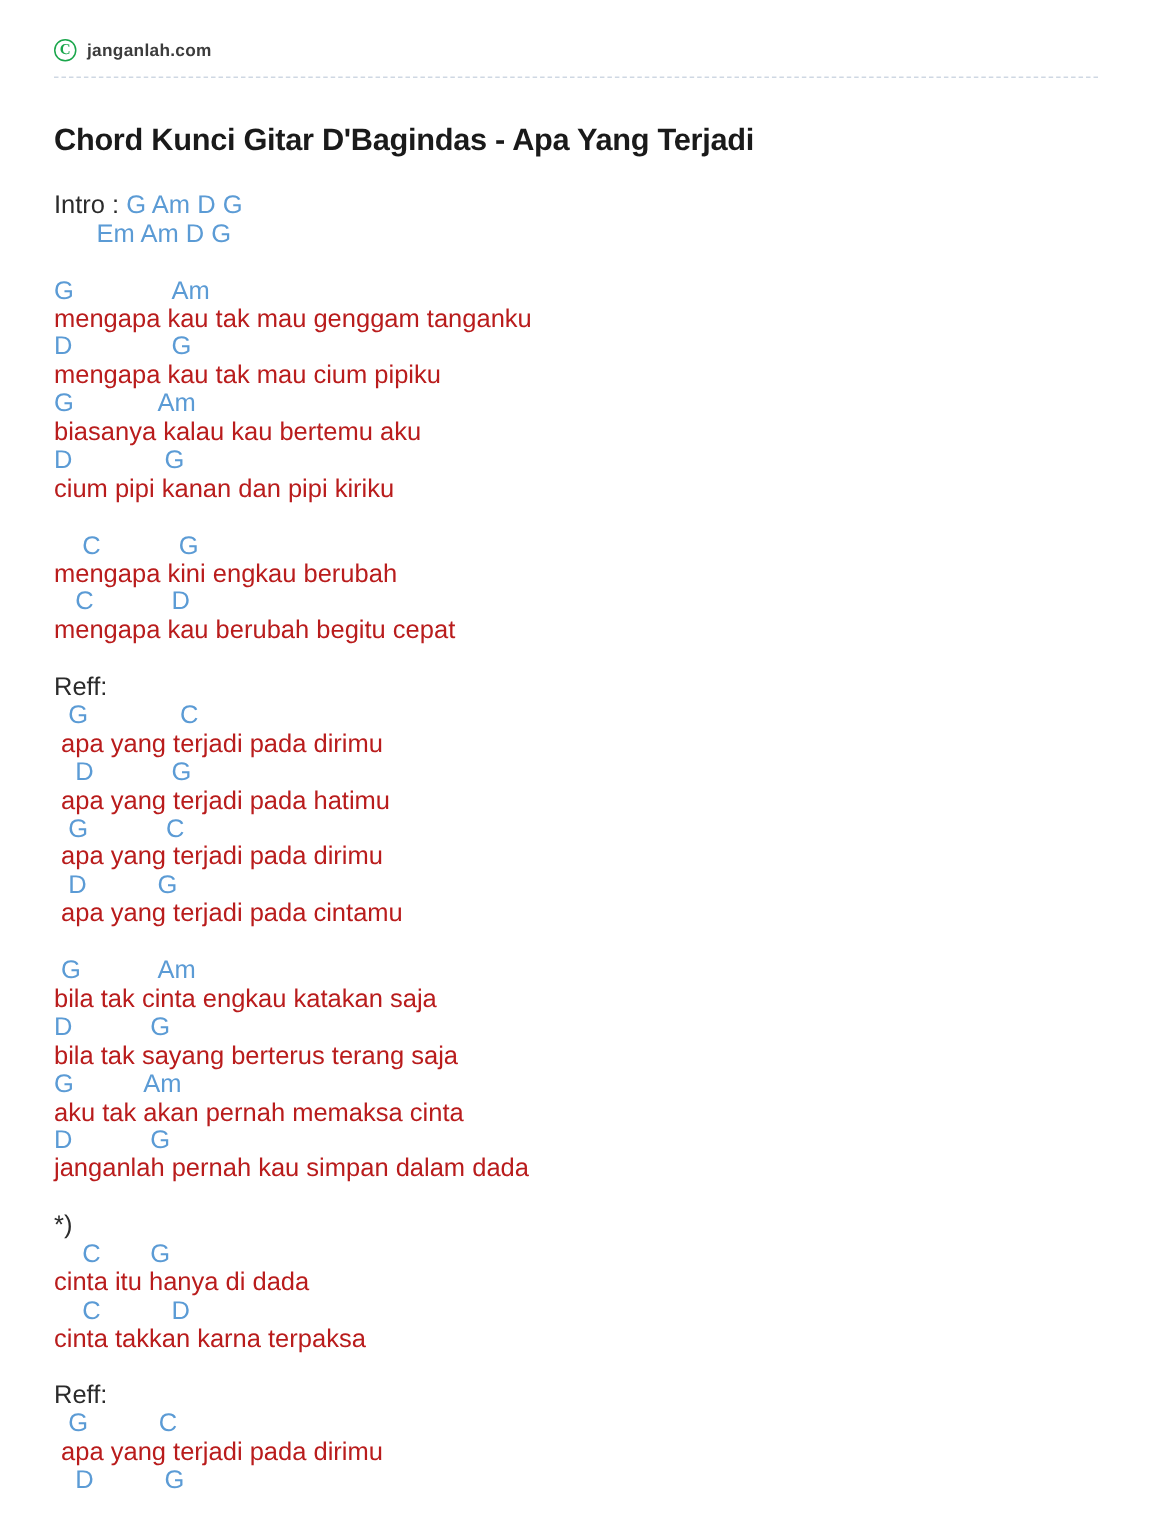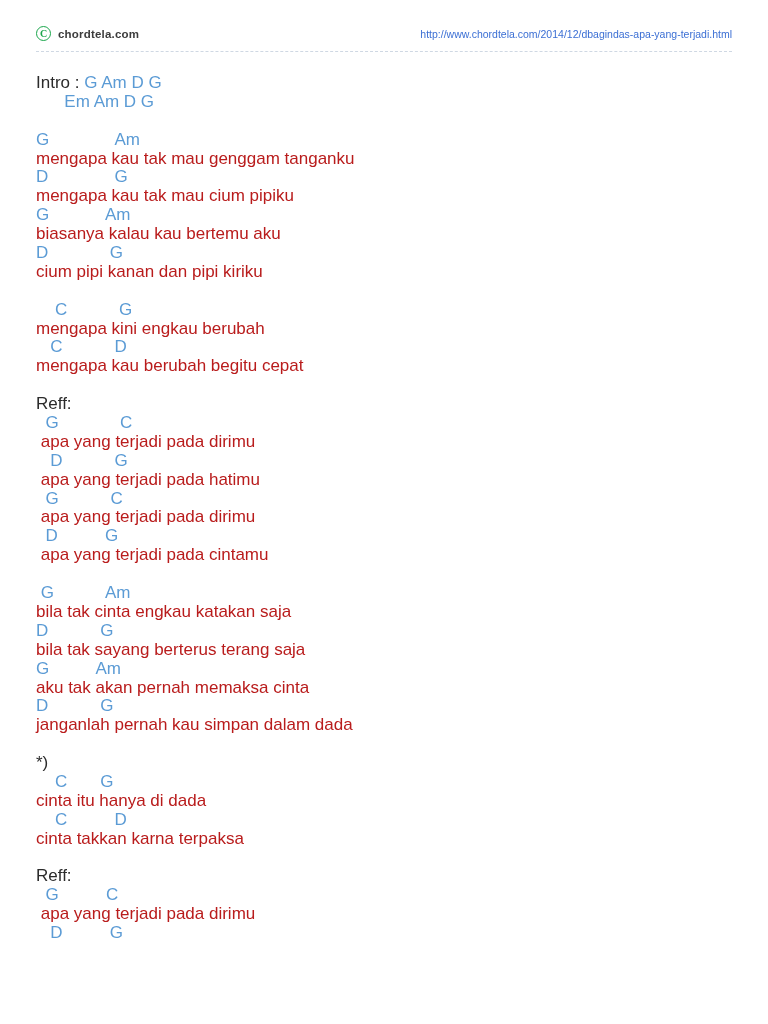--- a/index.html
+++ b/index.html
@@ -100,22 +100,22 @@
   }
 </style>
 </head>
 <body>
 
 <div class="page">
 
   <div class="header">
     <div class="brand">
       <span class="brand-logo">C</span>
-      <span class="brand-name">chordtela.com</span>
+      <span class="brand-name">janganlah.com</span>
     </div>
-    <a class="header-url" href="#">http://www.chordtela.com/2014/12/dbagindas-apa-yang-terjadi.html</a>
   </div>
   <hr class="header-rule">
 
+  <h1 class="title">Chord Kunci Gitar D'Bagindas - Apa Yang Terjadi</h1>
 
   <div class="body" id="lyrics"><div class="line"><span class="label">Intro : </span><span class="chord">G Am D G</span></div><div class="line"><span class="label">      </span><span class="chord">Em Am D G</span></div><div class="line blank">&nbsp;</div><div class="line"><span class="chord">G              Am</span></div><div class="line"><span class="lyric">mengapa kau tak mau genggam tanganku</span></div><div class="line"><span class="chord">D              G</span></div><div class="line"><span class="lyric">mengapa kau tak mau cium pipiku</span></div><div class="line"><span class="chord">G            Am</span></div><div class="line"><span class="lyric">biasanya kalau kau bertemu aku</span></div><div class="line"><span class="chord">D             G</span></div><div class="line"><span class="lyric">cium pipi kanan dan pipi kiriku</span></div><div class="line blank">&nbsp;</div><div class="line"><span class="chord">    C           G</span></div><div class="line"><span class="lyric">mengapa kini engkau berubah</span></div><div class="line"><span class="chord">   C           D</span></div><div class="line"><span class="lyric">mengapa kau berubah begitu cepat</span></div><div class="line blank">&nbsp;</div><div class="line"><span class="label">Reff:</span></div><div class="line"><span class="chord">  G             C</span></div><div class="line"><span class="lyric"> apa yang terjadi pada dirimu</span></div><div class="line"><span class="chord">   D           G</span></div><div class="line"><span class="lyric"> apa yang terjadi pada hatimu</span></div><div class="line"><span class="chord">  G           C</span></div><div class="line"><span class="lyric"> apa yang terjadi pada dirimu</span></div><div class="line"><span class="chord">  D          G</span></div><div class="line"><span class="lyric"> apa yang terjadi pada cintamu</span></div><div class="line blank">&nbsp;</div><div class="line"><span class="chord"> G           Am</span></div><div class="line"><span class="lyric">bila tak cinta engkau katakan saja</span></div><div class="line"><span class="chord">D           G</span></div><div class="line"><span class="lyric">bila tak sayang berterus terang saja</span></div><div class="line"><span class="chord">G          Am</span></div><div class="line"><span class="lyric">aku tak akan pernah memaksa cinta</span></div><div class="line"><span class="chord">D           G</span></div><div class="line"><span class="lyric">janganlah pernah kau simpan dalam dada</span></div><div class="line blank">&nbsp;</div><div class="line"><span class="label">*)</span></div><div class="line"><span class="chord">    C       G</span></div><div class="line"><span class="lyric">cinta itu hanya di dada</span></div><div class="line"><span class="chord">    C          D</span></div><div class="line"><span class="lyric">cinta takkan karna terpaksa</span></div><div class="line blank">&nbsp;</div><div class="line"><span class="label">Reff:</span></div><div class="line"><span class="chord">  G          C</span></div><div class="line"><span class="lyric"> apa yang terjadi pada dirimu</span></div><div class="line"><span class="chord">   D          G</span></div></div>
 
 </div>
 
 </body></html>

